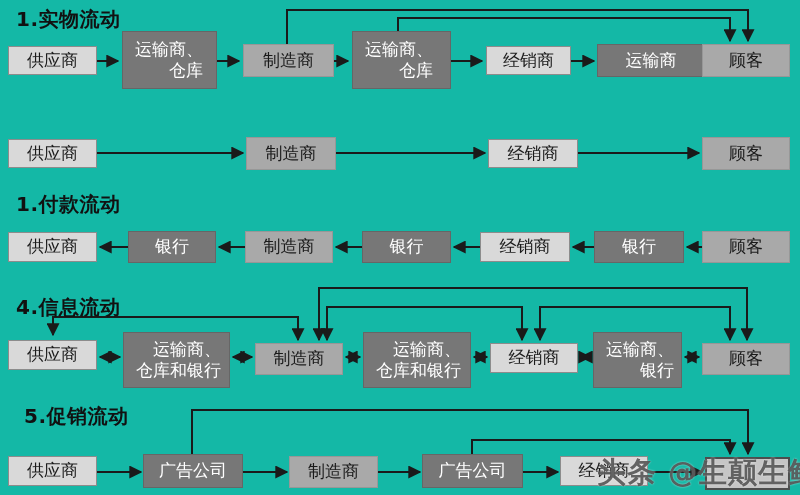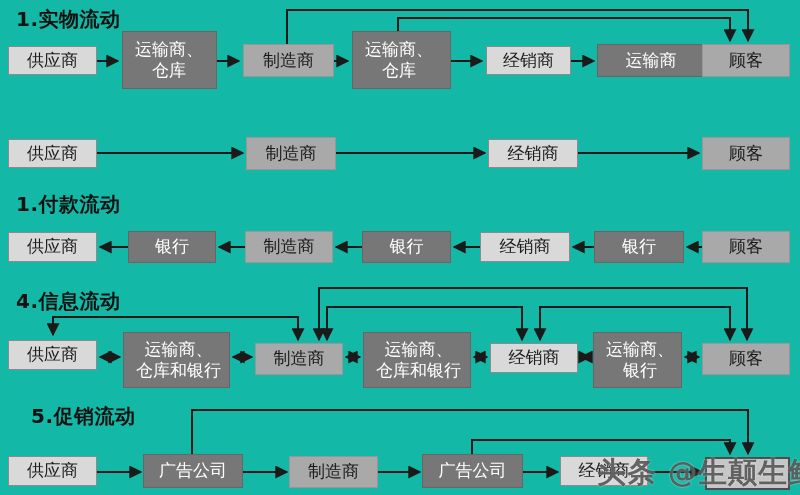--- a/index.html
+++ b/index.html
@@ -42,21 +42,21 @@
     border:1px solid #979797;
     color:#1a1a1a;
   }
   .box.dark{
     background:#777777;
     border:1px solid #666666;
     color:#ffffff;
   }
   .box.tall{
     justify-content:flex-start;
-    text-align:center;
+    text-align:right;
     padding-left:12px;
   }
   .box.hiddenlabel{
     background:#c6c6c6;
     border:2px solid #4d4d4d;
   }
   #connectors{
     position:absolute;
     left:0;top:0;
     z-index:0;
@@ -132,22 +132,22 @@
       <path d="M378,472 H420" marker-end="url(#ah)"></path>
       <path d="M523,472 H558" marker-end="url(#ah)"></path>
       <path d="M650,472 H702" marker-end="url(#ah)"></path>
       <path d="M192,456 V410 H748 V454" marker-end="url(#ah)"></path>
       <path d="M472,456 V440 H730 V454" marker-end="url(#ah)"></path>
     </g>
   </svg>
 
   <div class="heading" style="left:16px;top:6px;">1.实物流动</div>
   <div class="heading" style="left:16px;top:191px;">1.付款流动</div>
-  <div class="heading" style="left:16px;top:288px;">4.信息流动</div>
-  <div class="heading" style="left:31px;top:403px;">5.促销流动</div>
+  <div class="heading" style="left:16px;top:294px;">4.信息流动</div>
+  <div class="heading" style="left:24px;top:403px;">5.促销流动</div>
 
   <div class="box light" style="left:8px;top:46px;width:89px;height:29px;">供应商</div>
   <div class="box dark tall" style="left:122px;top:31px;width:95px;height:58px;">运输商、
 仓库</div>
   <div class="box medium" style="left:243px;top:44px;width:91px;height:33px;">制造商</div>
   <div class="box dark tall" style="left:352px;top:31px;width:99px;height:58px;">运输商、
 仓库</div>
   <div class="box light" style="left:486px;top:46px;width:85px;height:29px;">经销商</div>
   <div class="box dark" style="left:597px;top:44px;width:108px;height:33px;">运输商</div>
   <div class="box medium" style="left:702px;top:44px;width:88px;height:33px;">顾客</div>

